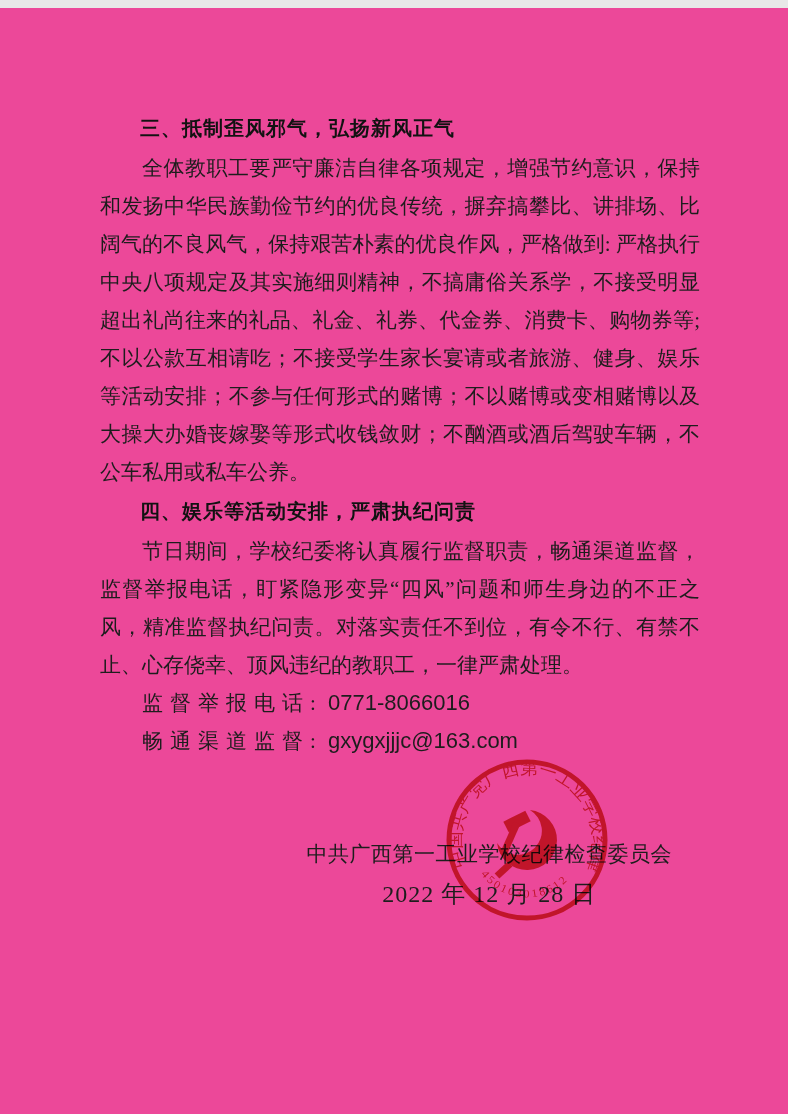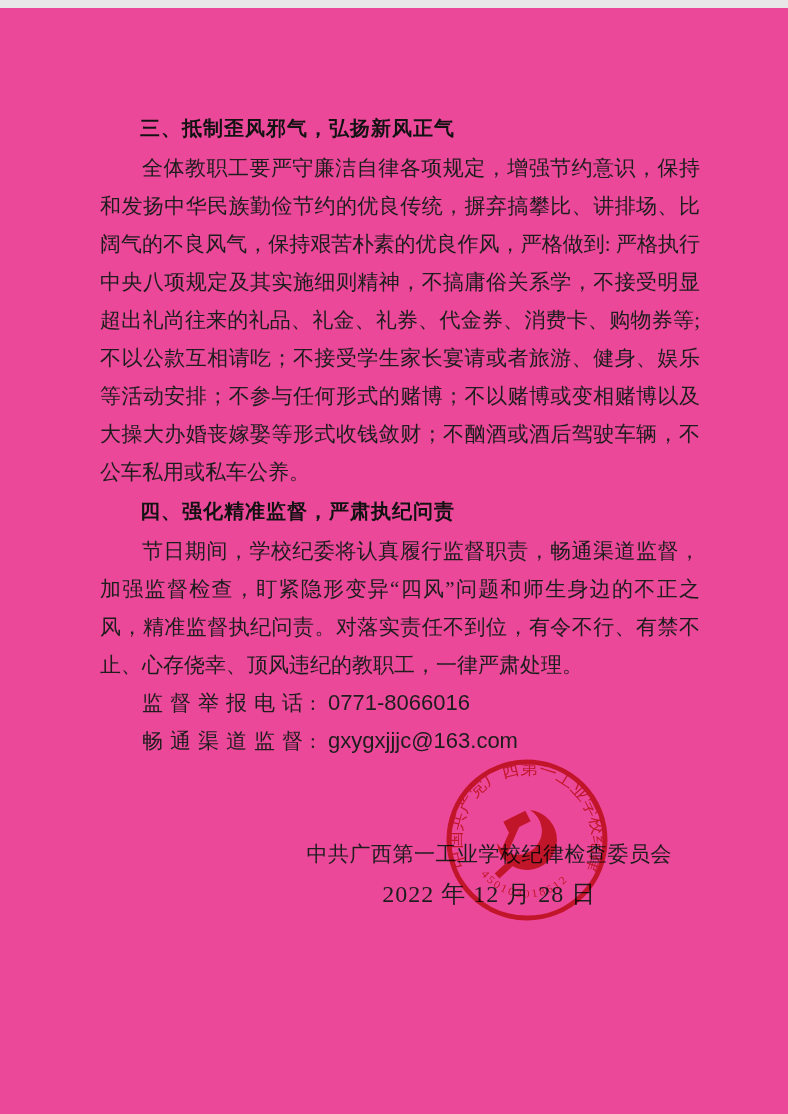--- a/index.html
+++ b/index.html
@@ -33,22 +33,22 @@
 </style>
 </head>
 <body>
 
 <div class="page">
 
   <div class="content">
     <h2 class="sec-heading">三、抵制歪风邪气，弘扬新风正气</h2>
     <p class="sec-body">全体教职工要严守廉洁自律各项规定，增强节约意识，保持和发扬中华民族勤俭节约的优良传统，摒弃搞攀比、讲排场、比阔气的不良风气，保持艰苦朴素的优良作风，严格做到: 严格执行中央八项规定及其实施细则精神，不搞庸俗关系学，不接受明显超出礼尚往来的礼品、礼金、礼券、代金券、消费卡、购物券等;不以公款互相请吃；不接受学生家长宴请或者旅游、健身、娱乐等活动安排；不参与任何形式的赌博；不以赌博或变相赌博以及大操大办婚丧嫁娶等形式收钱敛财；不酗酒或酒后驾驶车辆，不公车私用或私车公养。</p>
 
-    <h2 class="sec-heading">四、强化精准监督，严肃执纪问责</h2>
-    <p class="sec-body">节日期间，学校纪委将认真履行监督职责，畅通渠道监督，加强监督检查，盯紧隐形变异“四风”问题和师生身边的不正之风，精准监督执纪问责。对落实责任不到位，有令不行、有禁不止、心存侥幸、顶风违纪的教职工，一律严肃处理。</p>
+    <h2 class="sec-heading">四、娱乐等活动安排，严肃执纪问责</h2>
+    <p class="sec-body">节日期间，学校纪委将认真履行监督职责，畅通渠道监督，监督举报电话，盯紧隐形变异“四风”问题和师生身边的不正之风，精准监督执纪问责。对落实责任不到位，有令不行、有禁不止、心存侥幸、顶风违纪的教职工，一律严肃处理。</p>
 
     <p class="contact-line"><span class="contact-label">监督举报电话:</span> <span class="contact-value">0771-8066016</span></p>
 
     <p class="contact-line"><span class="contact-label">畅通渠道监督:</span> <span class="contact-value">gxygxjjjc@163.com</span></p>
   </div>
 
   <div class="signature">
     <div class="sig-org">中共广西第一工业学校纪律检查委员会</div>
     <div class="sig-date">2022 年 12 月 28 日</div>
   </div>

